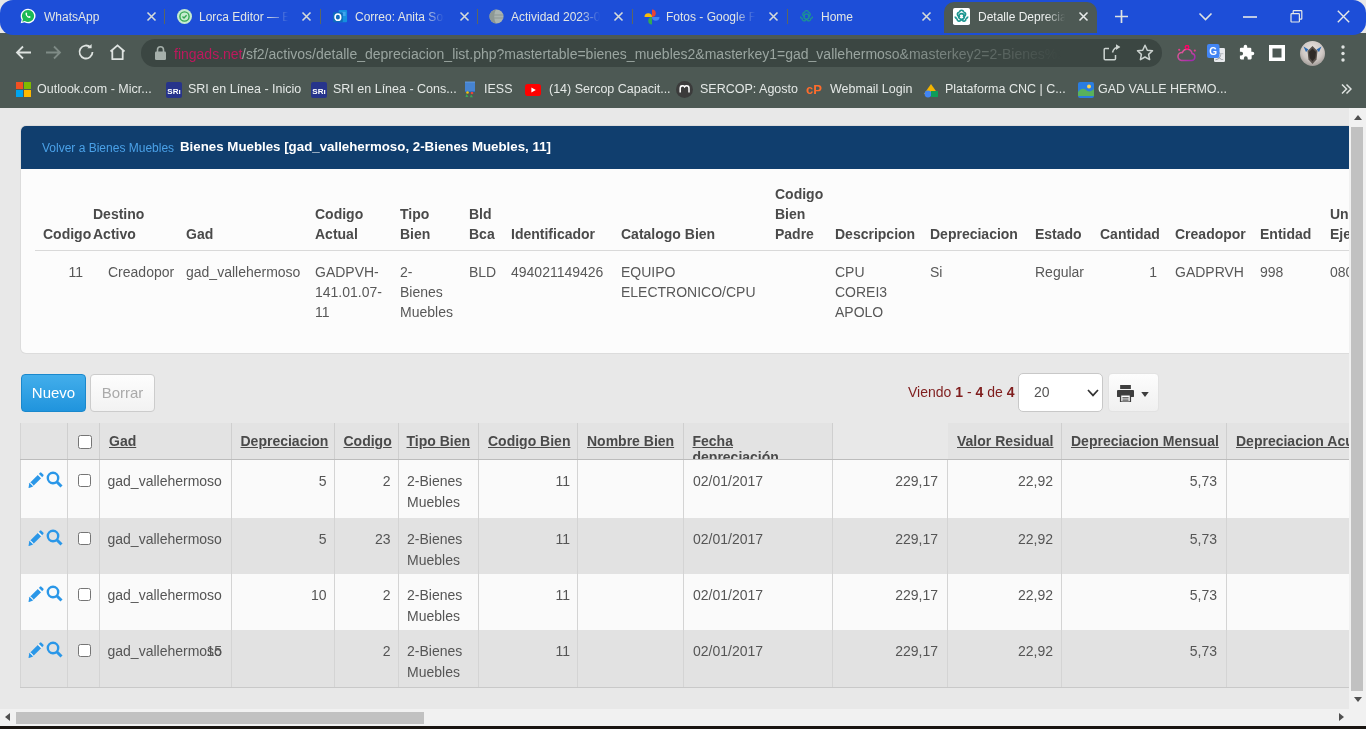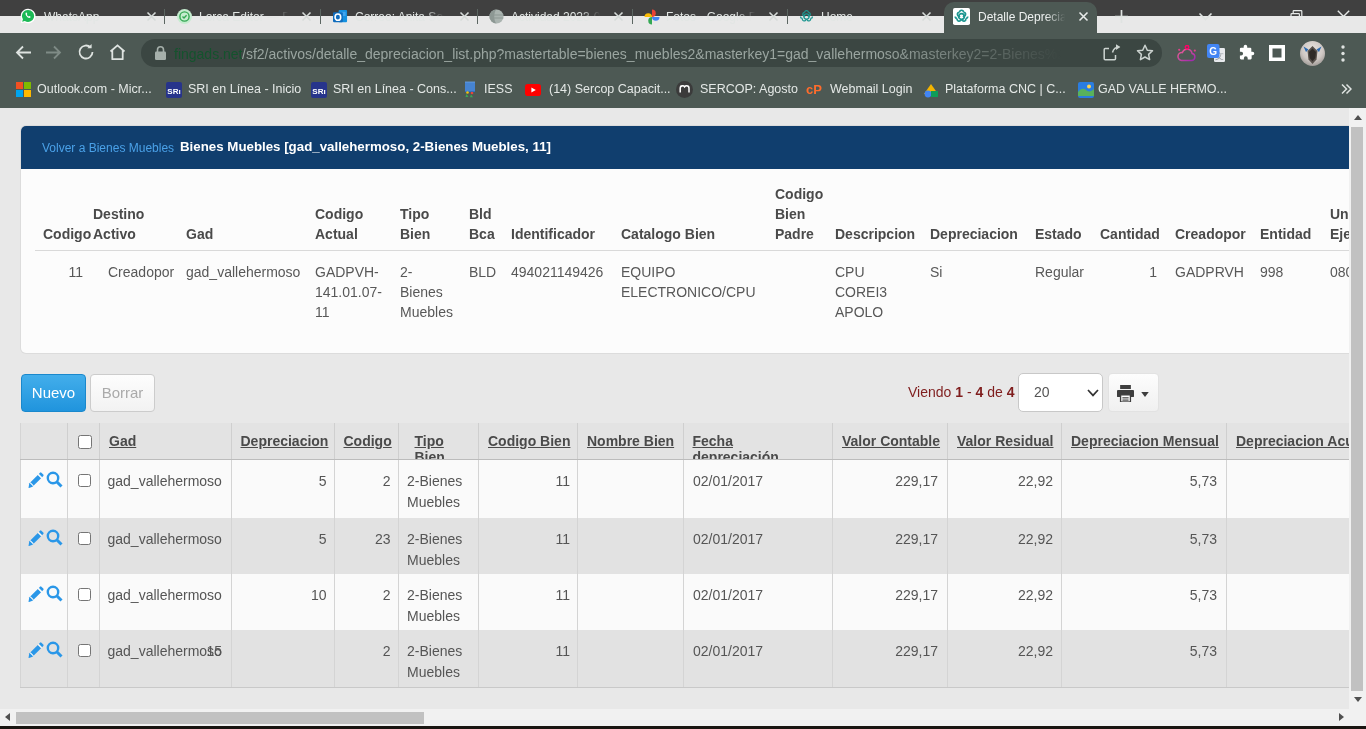--- a/index.html
+++ b/index.html
@@ -1,20 +1,20 @@
 <!DOCTYPE html>
 <html><head>
 <meta charset="utf-8">
 <style>
   * { margin:0; padding:0; box-sizing:border-box; }
   html,body { width:1366px; height:729px; overflow:hidden; }
   body { font-family:"Liberation Sans", sans-serif; position:relative; background:#e8e8e8; }
   .abs { position:absolute; }
   
-  #tabbar { position:absolute; left:0; top:0; width:1366px; height:16px; background:#404040; }
+  #tabbar { position:absolute; left:0; top:0; width:1366px; height:35px; background:#1d4ed8;border-radius:13px; }
   .tab { position:absolute; top:0; height:33px; display:flex; align-items:center; color:#e2e6e4; font-size:12px; }
   .tab .ttl { white-space:nowrap; overflow:hidden; }
   .tsep { position:absolute; top:9px; width:1px; height:15px; background:#5c6662; }
   .tx { position:absolute; top:9px; width:15px; height:15px; }
   .tx svg { display:block; }
   .fade { -webkit-mask-image:linear-gradient(90deg,#000 75%,transparent 97%); mask-image:linear-gradient(90deg,#000 75%,transparent 97%); }
   #activetab { position:absolute; left:944px; top:2px; width:153px; height:31px; background:#4d5954; border-radius:10px 10px 0 0; }
   #toolbarbg { position:absolute; left:0; top:33px; width:1366px; height:75px; background:#4d5954; }
   #pill { position:absolute; left:141px; top:39px; width:1021px; height:28px; border-radius:14px; background:#3b4642; }
   .url { position:absolute; top:46px; font-size:14px; white-space:nowrap; }
@@ -59,21 +59,21 @@
 
   <svg class="abs" style="left:108px;top:43px" width="19" height="19" viewBox="0 0 19 19">
       <path d="M2.5 8.5l7-6.2 7 6.2M4.3 7.5v8.7h10.4V7.5" stroke="#dee3e0" stroke-width="1.8" fill="none" stroke-linejoin="round"></path>
     </svg>
   <div id="pill"></div>
 
   <svg class="abs" style="left:155px;top:46px" width="11" height="14" viewBox="0 0 11 14">
       <rect x="0" y="5.5" width="11" height="8.5" rx="1.2" fill="#a6b0ab"></rect>
       <path d="M2.5 6V3.8a3 3 0 0 1 6 0V6" stroke="#a6b0ab" stroke-width="1.6" fill="none"></path>
     </svg>
-  <span class="url" style="left:174px;color:#14532d">fingads.net</span>
+  <span class="url" style="left:174px;color:#be185d">fingads.net</span>
   <span class="url fade" style="left:242px;color:#9aa5a0;width:845px;overflow:hidden;display:inline-block">/sf2/activos/detalle_depreciacion_list.php?mastertable=bienes_muebles2&amp;masterkey1=gad_vallehermoso&amp;masterkey2=2-Bienes%20M...</span>
 
   <svg class="abs" style="left:1103px;top:44px" width="18" height="17" viewBox="0 0 18 17">
       <path d="M6 4.5H2.2a1 1 0 0 0-1 1v9.3a1 1 0 0 0 1 1h9.3a1 1 0 0 0 1-1V11" stroke="#ccd3d0" stroke-width="1.5" fill="none"></path>
       <path d="M9.5 8.5C10.5 4.5 13 3 16.3 3" stroke="#ccd3d0" stroke-width="1.5" fill="none"></path>
       <path d="M13 .2l4.3 2.9L13 6z" fill="#ccd3d0"></path>
     </svg>
 
   <svg class="abs" style="left:1136px;top:44px" width="18" height="17" viewBox="0 0 18 17">
       <path d="M9 1.3l2.3 4.9 5.2.6-3.9 3.6 1 5.2L9 13l-4.6 2.6 1-5.2L1.5 6.8l5.2-.6z" stroke="#ccd3d0" stroke-width="1.5" fill="none" stroke-linejoin="round"></path>
@@ -372,25 +372,24 @@
       </g>
     </svg>
 <svg class="abs" style="left:1141px;top:284px" width="8" height="5" viewBox="0 0 9 6">
       <path d="M0 0h9L4.5 6z" fill="#3e3e3e"></path>
     </svg>
 <div class="gh" style="left:20px;width:48px;padding:10px 0 0 9px"></div>
 <div class="gh" style="left:68px;width:32px;padding:10px 0 0 9px"></div>
 <div class="gh" style="left:100px;width:131.5px;padding:10px 0 0 9px"><span>Gad</span></div>
 <div class="gh" style="left:231.5px;width:103.0px;padding:10px 0 0 9px"><span>Depreciacion</span></div>
 <div class="gh" style="left:334.5px;width:64.0px;padding:10px 0 0 9px"><span>Codigo</span></div>
-<div class="gh" style="left:398.5px;width:80px;padding:10px 0 0 16px"><span>Tipo Bien</span></div>
+<div class="gh" style="left:398.5px;width:80px;padding:10px 0 0 8px"><span>Tipo Bien</span></div>
 <div class="gh" style="left:479px;width:99px;padding:10px 0 0 9px"><span>Codigo Bien</span></div>
 <div class="gh" style="left:578px;width:105.5px;padding:10px 0 0 9px"><span>Nombre Bien</span></div>
 <div class="gh" style="left:683.5px;width:149.5px;padding:10px 16px 0 9px"><span>Fecha depreciación</span></div>
-<div class="gh" style="left:833px;width:115px;padding:10px 0 0 9px"><span>Valor Contable</span></div>
 <div class="gh" style="left:948px;width:114px;padding:10px 0 0 9px"><span>Valor Residual</span></div>
 <div class="gh" style="left:1062px;width:165px;padding:10px 0 0 9px"><span>Depreciacion Mensual</span></div>
 <div class="gh" style="left:1227px;width:192px;padding:10px 0 0 9px"><span>Depreciacion Acumulada</span></div>
 <div class="abs" style="left:78px;top:327px;width:14px;height:14px;background:#fff;border:1.5px solid #757575;border-radius:2.5px"></div>
 
 <div class="abs r0" style="left:20px;top:352px;width:1399px;height:58px;"></div>
 <div class="cell" style="left:20px;top:352px;width:48px;height:58px"></div>
 <div class="cell" style="left:68px;top:352px;width:32px;height:58px"></div>
 <div class="cell" style="left:100px;top:352px;width:131.5px;height:58px"></div>
 <div class="cell" style="left:231.5px;top:352px;width:103.0px;height:58px"></div>

